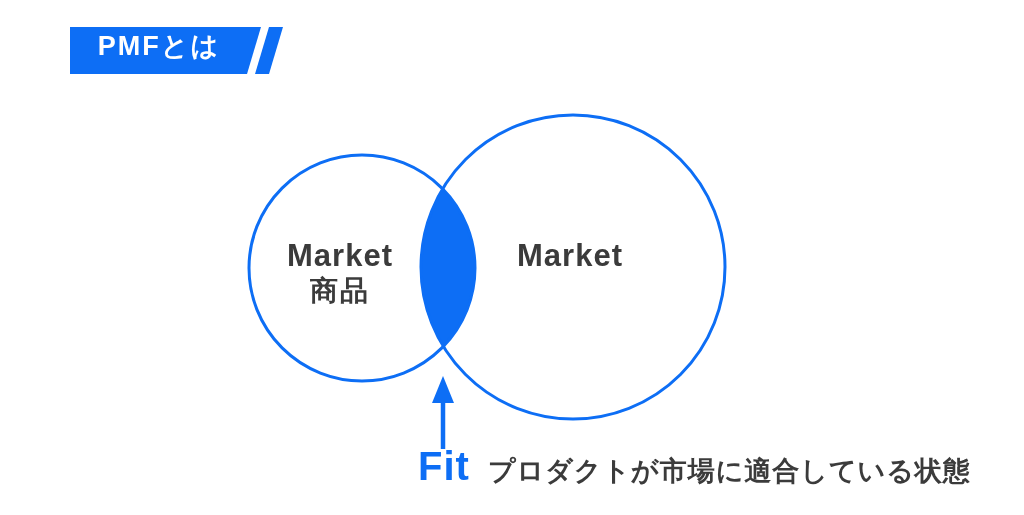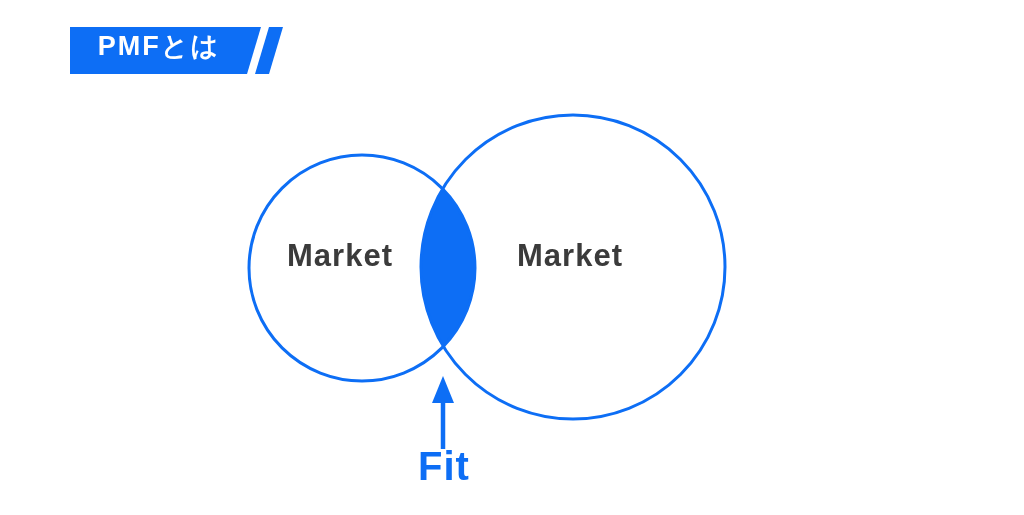--- a/index.html
+++ b/index.html
@@ -117,23 +117,25 @@
       <polygon class="accent-fill" points="443,376 432,403 454,403"></polygon>
     </g>
   </svg>
 
   <div class="badge-text">
     <span>PMFとは</span>
   </div>
 
   <div class="circle-label label-product">
     <span class="title">Market</span>
+    <span class="subtitle">商品</span>
   </div>
 
   <div class="circle-label label-market">
     <span class="title">Market</span>
   </div>
 
   <div class="caption">
     <span class="fit">Fit</span>
+    <span class="desc">プロダクトが市場に適合している状態</span>
   </div>
 
 </div>
 
 </body></html>

